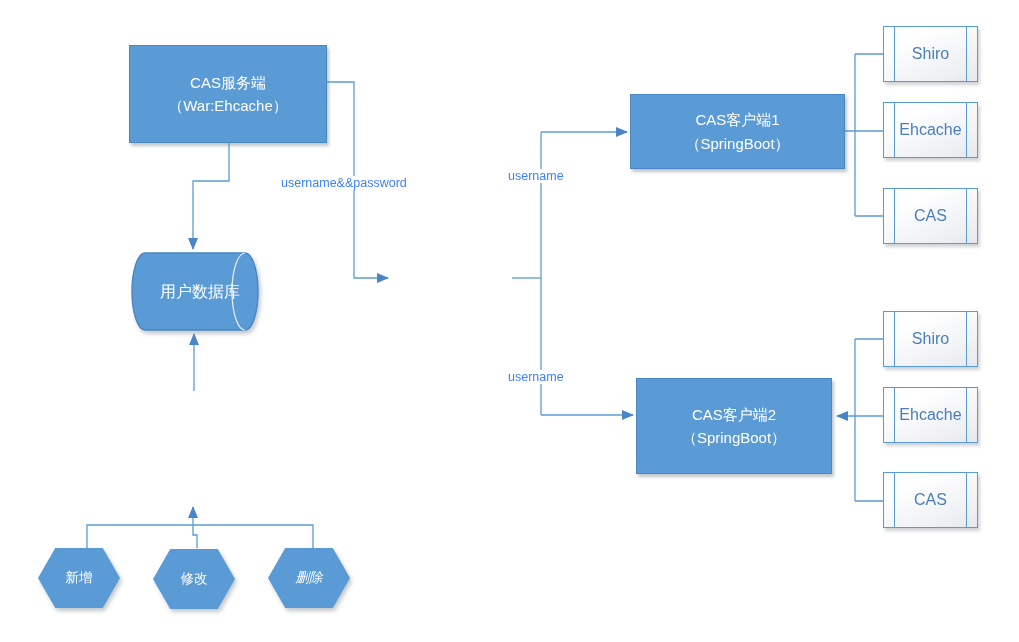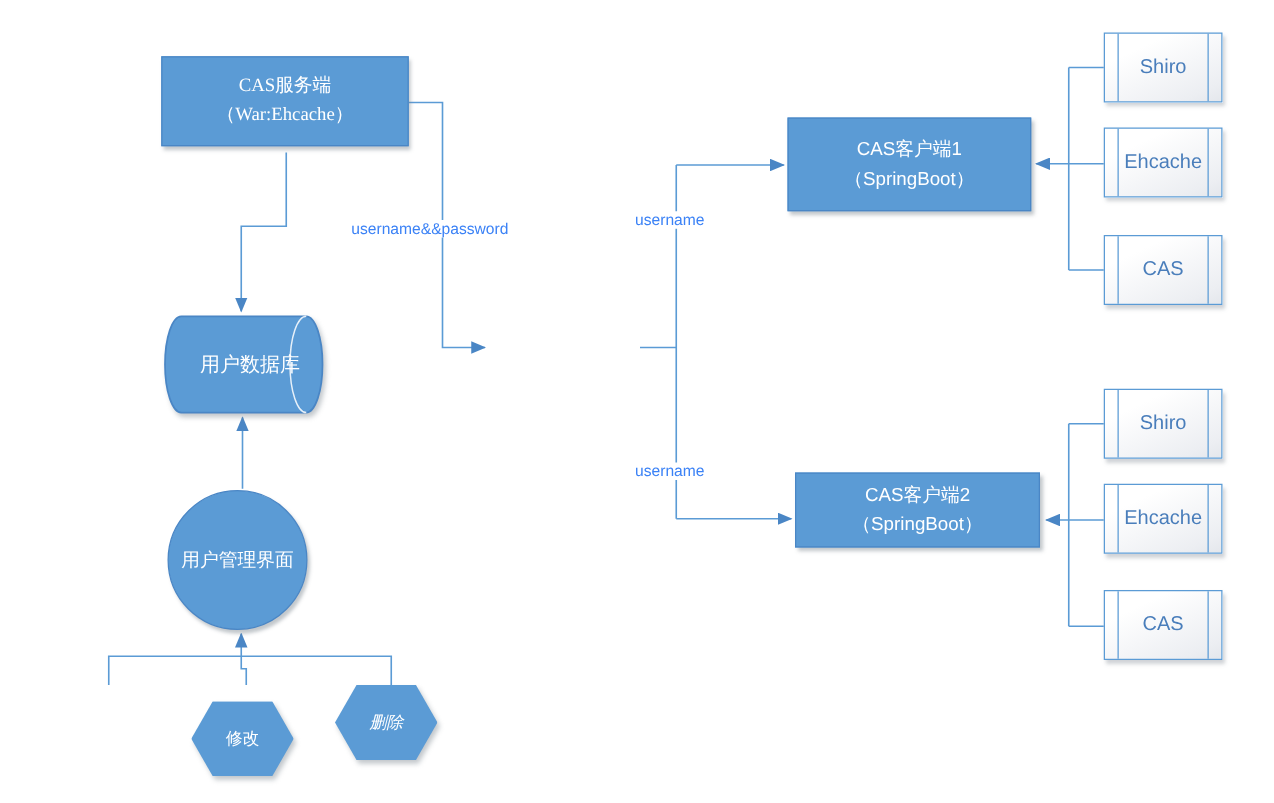--- a/index.html
+++ b/index.html
@@ -26,23 +26,23 @@
     color: #ffffff;
     display: flex;
     flex-direction: column;
     align-items: center;
     justify-content: center;
     font-size: 15px;
     line-height: 1.55;
     text-align: center;
     box-sizing: border-box;
   }
-  #cas-server { left: 129px; top: 45px;  width: 198px; height: 72px; font-family: Liberation Serif, serif; }
-  #cas-client1 { left: 630px; top: 94px;  width: 195px; height: 75px; }
-  #cas-client2 { left: 636px; top: 378px; width: 196px; height: 60px; }
+  #cas-server { left: 129px; top: 45px;  width: 198px; height: 98px; }
+  #cas-client1 { left: 630px; top: 94px;  width: 215px; height: 75px; }
+  #cas-client2 { left: 636px; top: 378px; width: 196px; height: 96px; }
 
   
   .cyl-wrap { position: absolute; left: 128px; top: 250px; width: 136px; height: 86px;
               filter: drop-shadow(2px 3px 2px rgba(120,130,140,0.45)); }
   .cyl-label {
     position: absolute; left: 140px; top: 252px; width: 120px; height: 80px;
     display: flex; align-items: center; justify-content: center;
     color: #ffffff; font-size: 16px;
   }
 
@@ -66,21 +66,21 @@
     background: #5b9bd5;
     clip-path: polygon(50% 0%, 100% 50%, 50% 100%, 0% 50%);
     display: flex; align-items: center; justify-content: center;
     color: #ffffff; font-size: 15px;
   }
 
   
   .hex-wrap { position: absolute; width: 82px; height: 60px;
               filter: drop-shadow(2px 3px 2px rgba(120,130,140,0.45)); }
   #hex-add    { left: 38px;  top: 548px; }
-  #hex-modify { left: 153px; top: 561px; }
+  #hex-modify { left: 153px; top: 549px; }
   #hex-delete { left: 268px; top: 548px; font-style: italic; }
   .hex {
     width: 100%; height: 100%;
     background: #5b9bd5;
     clip-path: polygon(0% 50%, 21% 0%, 79% 0%, 100% 50%, 79% 100%, 21% 100%);
     display: flex; align-items: center; justify-content: center;
     color: #ffffff; font-size: 13.5px;
   }
 
   
@@ -157,25 +157,27 @@
   </div>
 
   <div class="cyl-wrap">
     <svg width="136" height="86" viewBox="0 0 136 86">
       <path d="M17,3 H117 A13,38.5 0 0 1 130,41.5 A13,38.5 0 0 1 117,80 H17 A13,38.5 0 0 1 4,41.5 A13,38.5 0 0 1 17,3 Z" fill="#5b9bd5" stroke="#4a86c5" stroke-width="1.4"></path>
       <path d="M117,3 A13,38.5 0 0 0 104,41.5 A13,38.5 0 0 0 117,80" fill="none" stroke="rgba(255,255,255,0.85)" stroke-width="1.2"></path>
     </svg>
   </div>
   <div class="cyl-label">用户数据库</div>
 
-  <div class="circle-node">
-    <span>用户管理界面</span>
-  </div>
-
-
+
+
+  <div class="hex-wrap" id="hex-add">
+    <div class="hex">
+      <span>新增</span>
+    </div>
+  </div>
   <div class="hex-wrap" id="hex-modify">
     <div class="hex">
       <span>修改</span>
     </div>
   </div>
   <div class="hex-wrap" id="hex-delete">
     <div class="hex">
       <span>删除</span>
     </div>
   </div>

